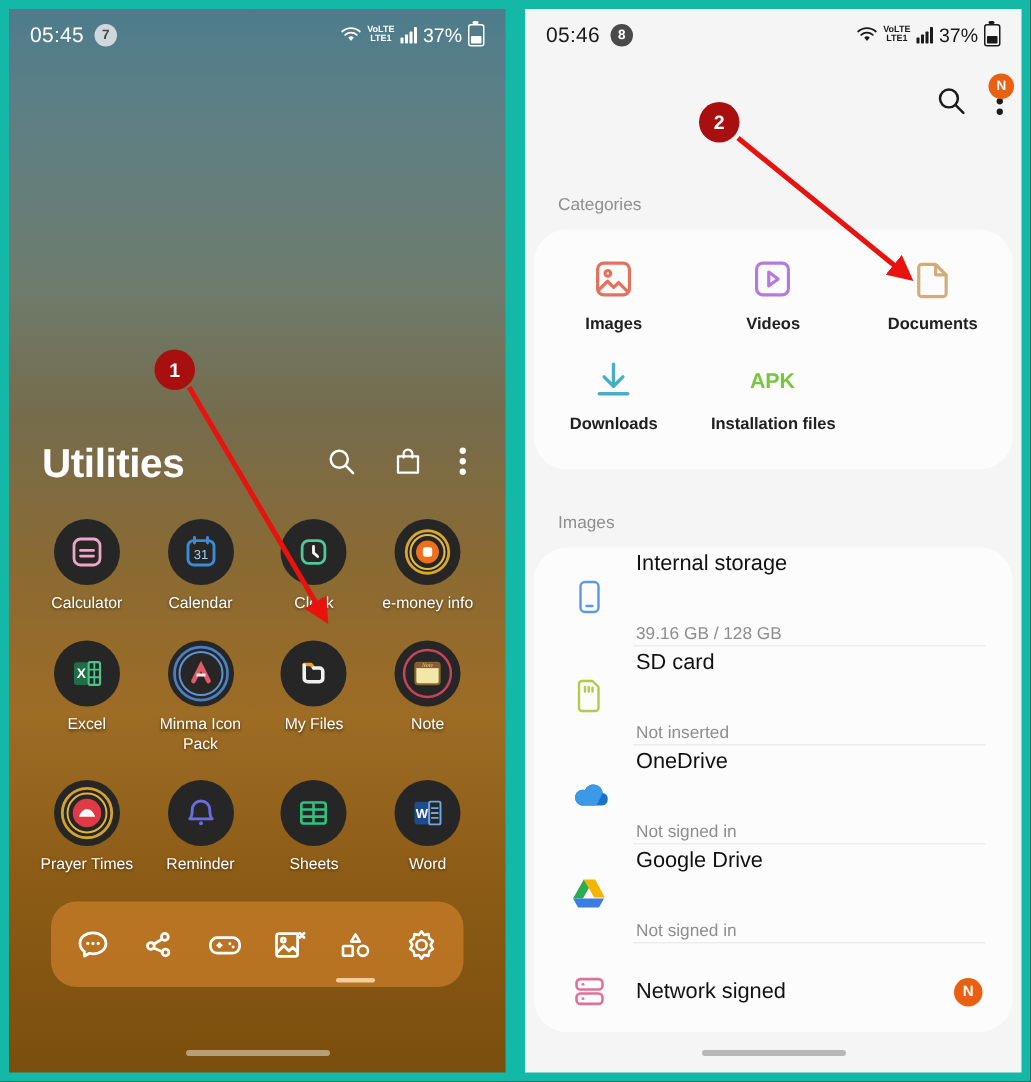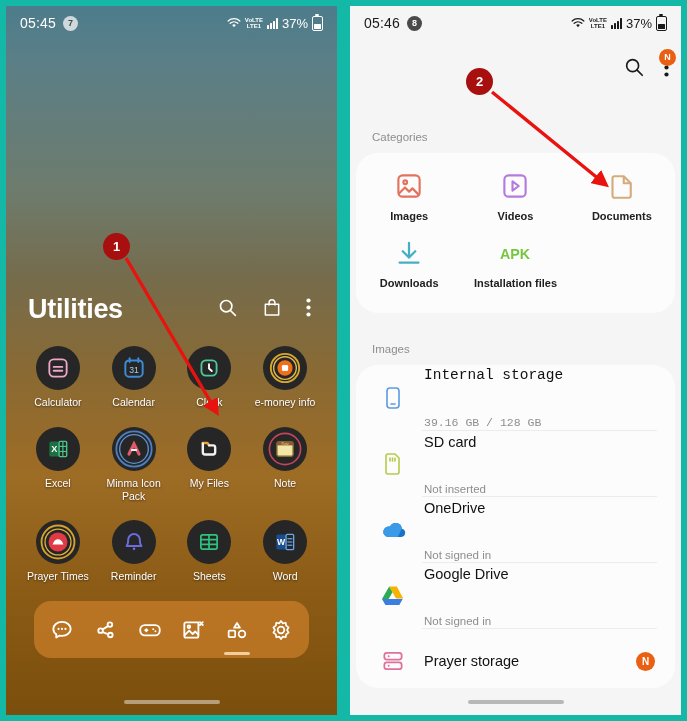--- a/index.html
+++ b/index.html
@@ -430,21 +430,21 @@
           <div class="cat-label">Installation files</div>
         </div>
 
       </div>
     </div>
 
     <div class="section-label" style="top:337px;">Images</div>
 
     <div class="card" style="top:359px;height:323px;">
 
-      <div class="store-row" style="height:66px;font-family:Liberation Mono, monospace;">
+      <div class="store-row" style="height:66px;">
         <div class="store-ic">
           <svg width="24" height="26" viewBox="0 0 24 26" fill="none" stroke="#5b9ae0" stroke-width="1.6">
               <rect x="6" y="3" width="12" height="20" rx="3"></rect>
               <line x1="10" y1="19" x2="14" y2="19" stroke-linecap="round"></line>
             </svg>
         </div>
         <div class="store-txt">
           <div class="store-title">Internal storage</div>
           <div class="store-sub">39.16 GB / 128 GB</div>
         </div>
@@ -499,21 +499,21 @@
       <div class="store-row" style="height:64px;">
         <div class="store-ic">
           <svg width="26" height="26" viewBox="0 0 24 24" fill="none" stroke="#e0709a" stroke-width="1.6">
               <rect x="4" y="4.4" width="16" height="6.4" rx="2.4"></rect>
               <rect x="4" y="13.2" width="16" height="6.4" rx="2.4"></rect>
               <circle cx="8" cy="7.6" r=".9" fill="#e0709a" stroke="none"></circle>
               <circle cx="8" cy="16.4" r=".9" fill="#e0709a" stroke="none"></circle>
             </svg>
         </div>
         <div class="store-txt">
-          <div class="store-title">Prayer storage</div>
+          <div class="store-title">Network signed</div>
         </div>
         <div class="store-badge">N</div>
       </div>
 
     </div>
 
     <div class="navbar-pill"></div>
   </div>
 
   <svg class="anno-svg">

